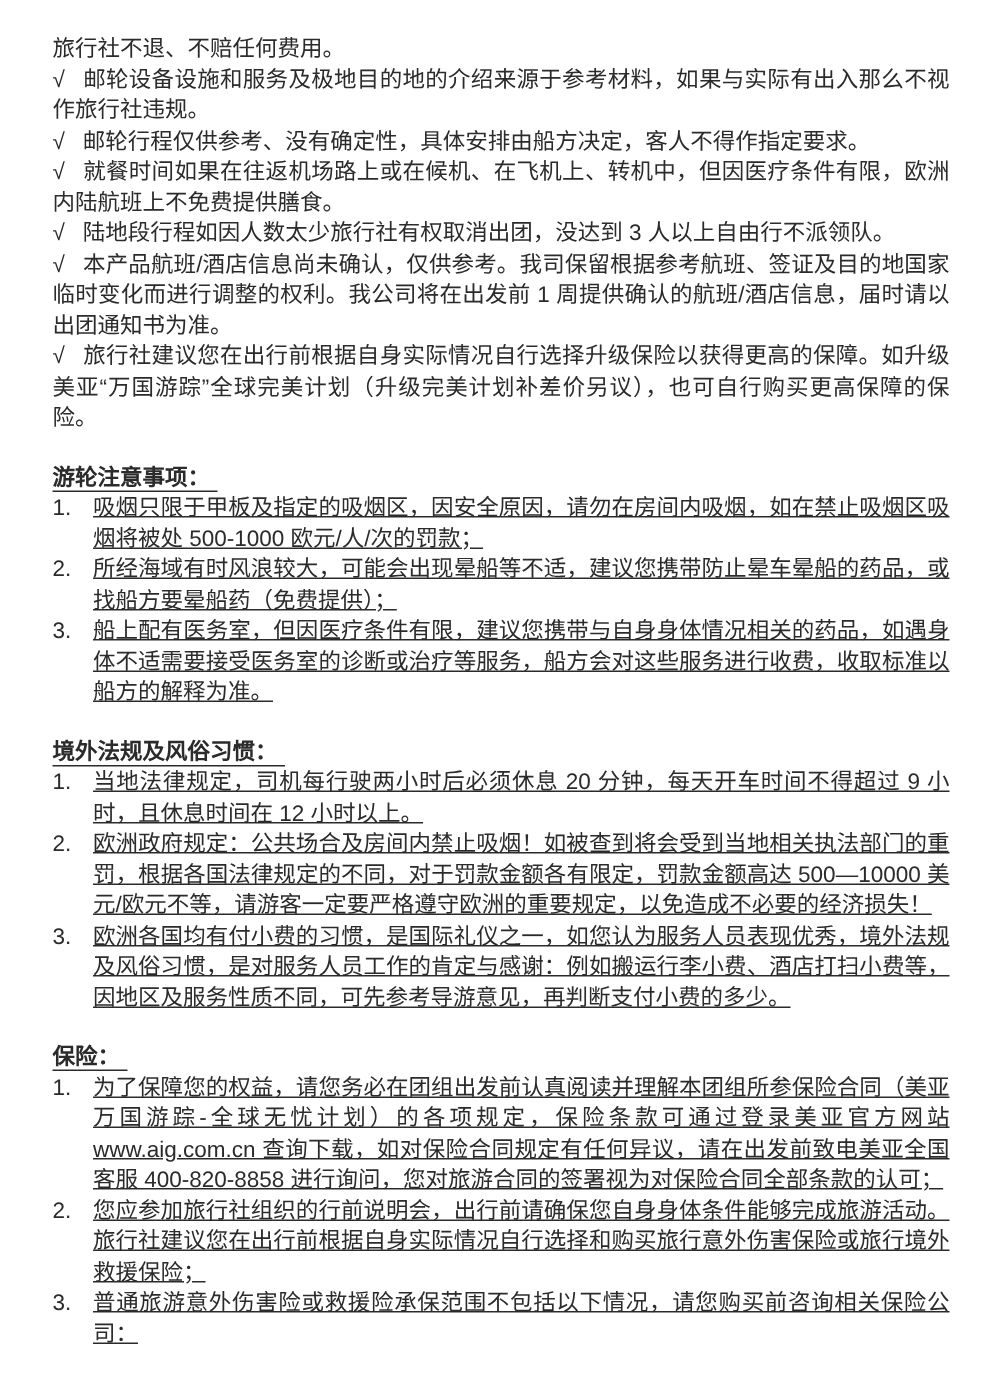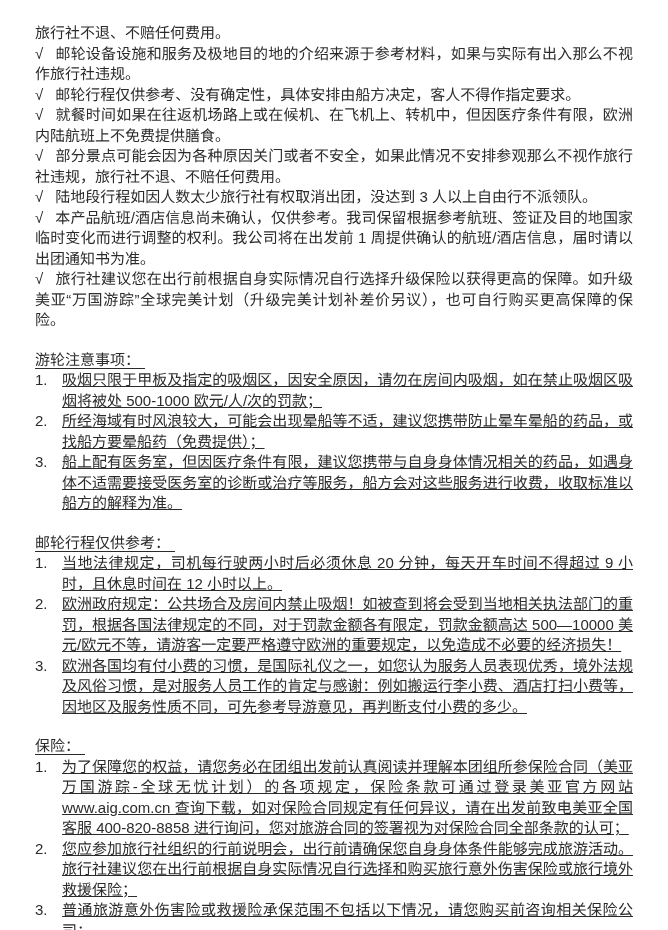--- a/index.html
+++ b/index.html
@@ -27,21 +27,21 @@
     text-justify: inter-ideograph;
   }
   .mark {
     padding-right: 12px;
   }
   .section {
     margin-top: 19px;
   }
   .heading {
     margin: 0;
-    font-weight: 400;
+    font-weight: 700;
   }
   .heading-text {
     border-bottom: 1.6px solid #2b2b2b;
     padding-right: 5px;
   }
   .nitem {
     display: flex;
     margin: 0;
   }
   .num {
@@ -58,21 +58,20 @@
 </head>
 <body>
 
 <div class="page">
 
   <p class="para">旅行社不退、不赔任何费用。</p>
 
   <p class="para"><span class="mark">√</span><span>邮轮设备设施和服务及极地目的地的介绍来源于参考材料，如果与实际有出入那么不视作旅行社违规。</span></p>
   <p class="para"><span class="mark">√</span><span>邮轮行程仅供参考、没有确定性，具体安排由船方决定，客人不得作指定要求。</span></p>
   <p class="para"><span class="mark">√</span><span>就餐时间如果在往返机场路上或在候机、在飞机上、转机中，但因医疗条件有限，欧洲内陆航班上不免费提供膳食。</span></p>
-  <p class="para"><span class="mark">√</span><span>部分景点可能会因为各种原因关门或者不安全，如果此情况不安排参观那么不视作旅行社违规，旅行社不退、不赔任何费用。</span></p>
   <p class="para"><span class="mark">√</span><span>陆地段行程如因人数太少旅行社有权取消出团，没达到 3 人以上自由行不派领队。</span></p>
   <p class="para"><span class="mark">√</span><span>本产品航班/酒店信息尚未确认，仅供参考。我司保留根据参考航班、签证及目的地国家临时变化而进行调整的权利。我公司将在出发前 1 周提供确认的航班/酒店信息，届时请以出团通知书为准。</span></p>
   <p class="para"><span class="mark">√</span><span>旅行社建议您在出行前根据自身实际情况自行选择升级保险以获得更高的保障。如升级美亚“万国游踪”全球完美计划（升级完美计划补差价另议），也可自行购买更高保障的保险。</span></p>
 
   <div class="section">
     <p class="heading"><span class="heading-text">游轮注意事项：</span></p>
     <div class="nitem">
       <span class="num">1.</span>
       <div class="ntxt">吸烟只限于甲板及指定的吸烟区，因安全原因，请勿在房间内吸烟，如在禁止吸烟区吸烟将被处 500-1000 欧元/人/次的罚款；</div>
     </div>
@@ -80,21 +79,21 @@
       <span class="num">2.</span>
       <div class="ntxt">所经海域有时风浪较大，可能会出现晕船等不适，建议您携带防止晕车晕船的药品，或找船方要晕船药（免费提供）；</div>
     </div>
     <div class="nitem">
       <span class="num">3.</span>
       <div class="ntxt">船上配有医务室，但因医疗条件有限，建议您携带与自身身体情况相关的药品，如遇身体不适需要接受医务室的诊断或治疗等服务，船方会对这些服务进行收费，收取标准以船方的解释为准。</div>
     </div>
   </div>
 
   <div class="section">
-    <p class="heading"><span class="heading-text">邮轮行程仅供参考：</span></p>
+    <p class="heading"><span class="heading-text">境外法规及风俗习惯：</span></p>
     <div class="nitem">
       <span class="num">1.</span>
       <div class="ntxt">当地法律规定，司机每行驶两小时后必须休息 20 分钟，每天开车时间不得超过 9 小时，且休息时间在 12 小时以上。</div>
     </div>
     <div class="nitem">
       <span class="num">2.</span>
       <div class="ntxt">欧洲政府规定：公共场合及房间内禁止吸烟！如被查到将会受到当地相关执法部门的重罚，根据各国法律规定的不同，对于罚款金额各有限定，罚款金额高达 500—10000 美元/欧元不等，请游客一定要严格遵守欧洲的重要规定，以免造成不必要的经济损失！</div>
     </div>
     <div class="nitem">
       <span class="num">3.</span>

